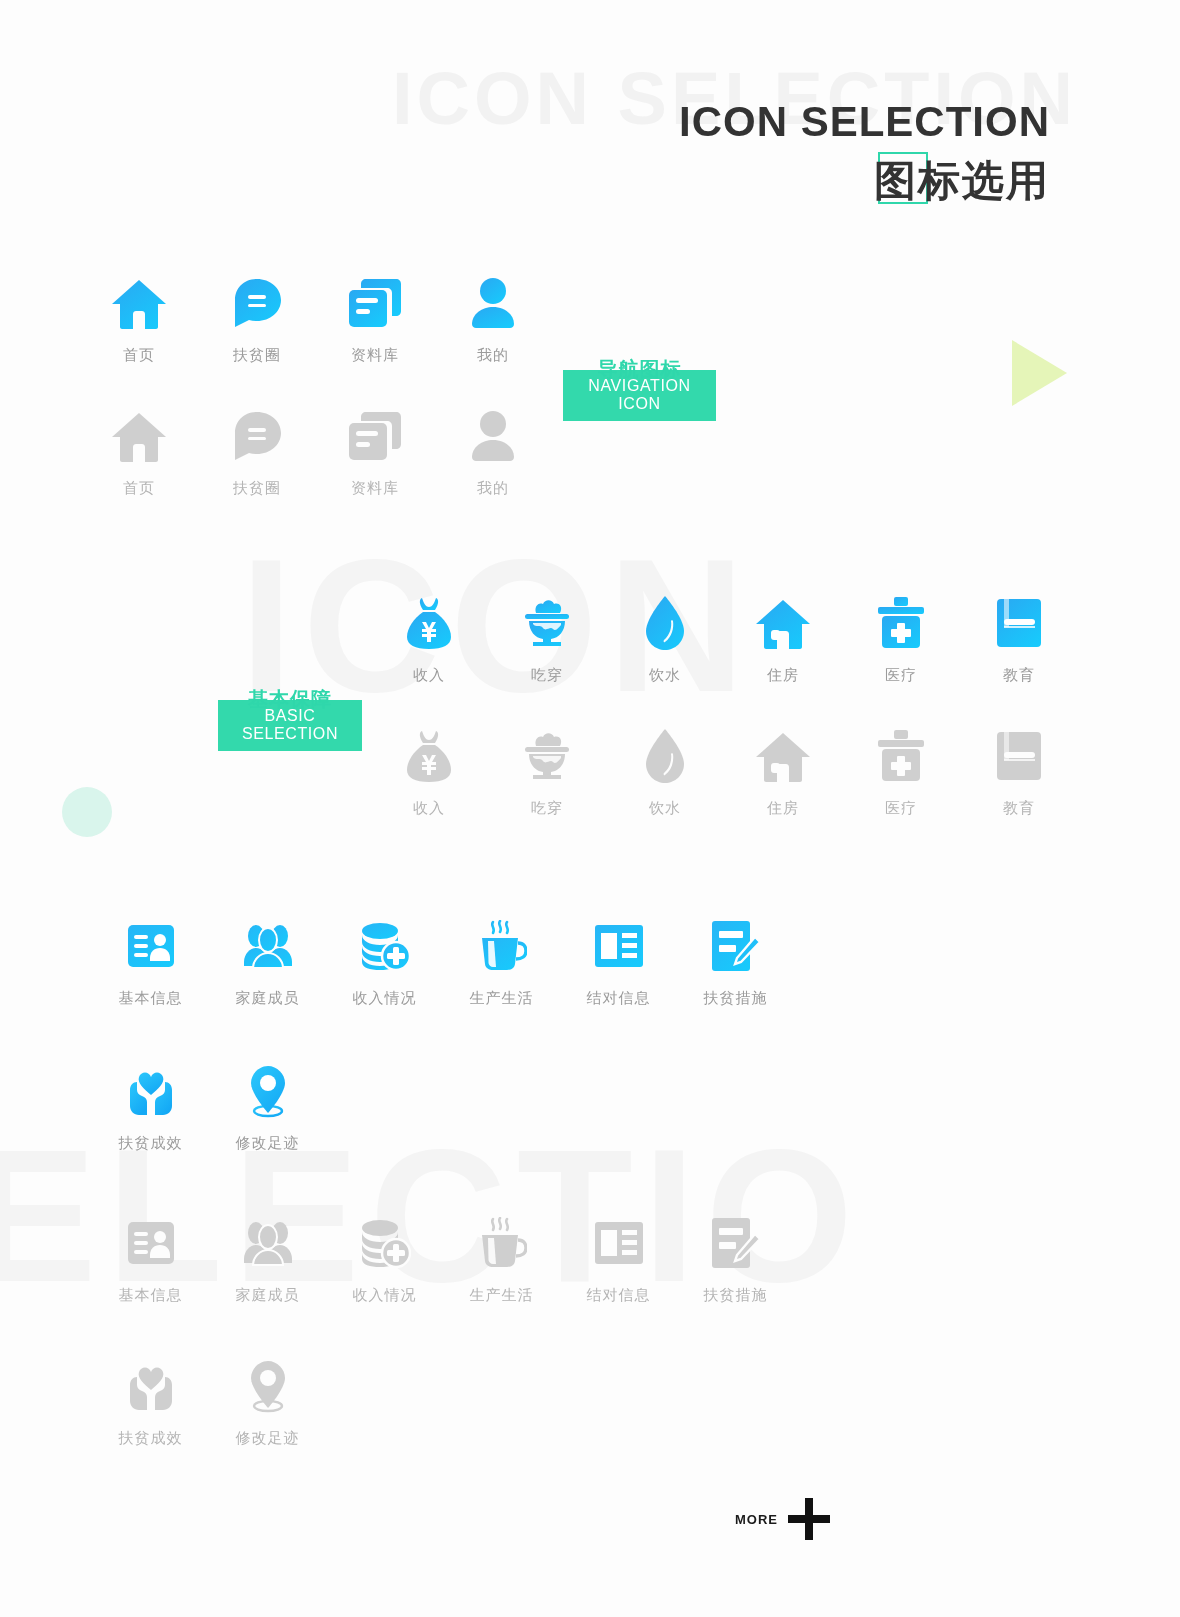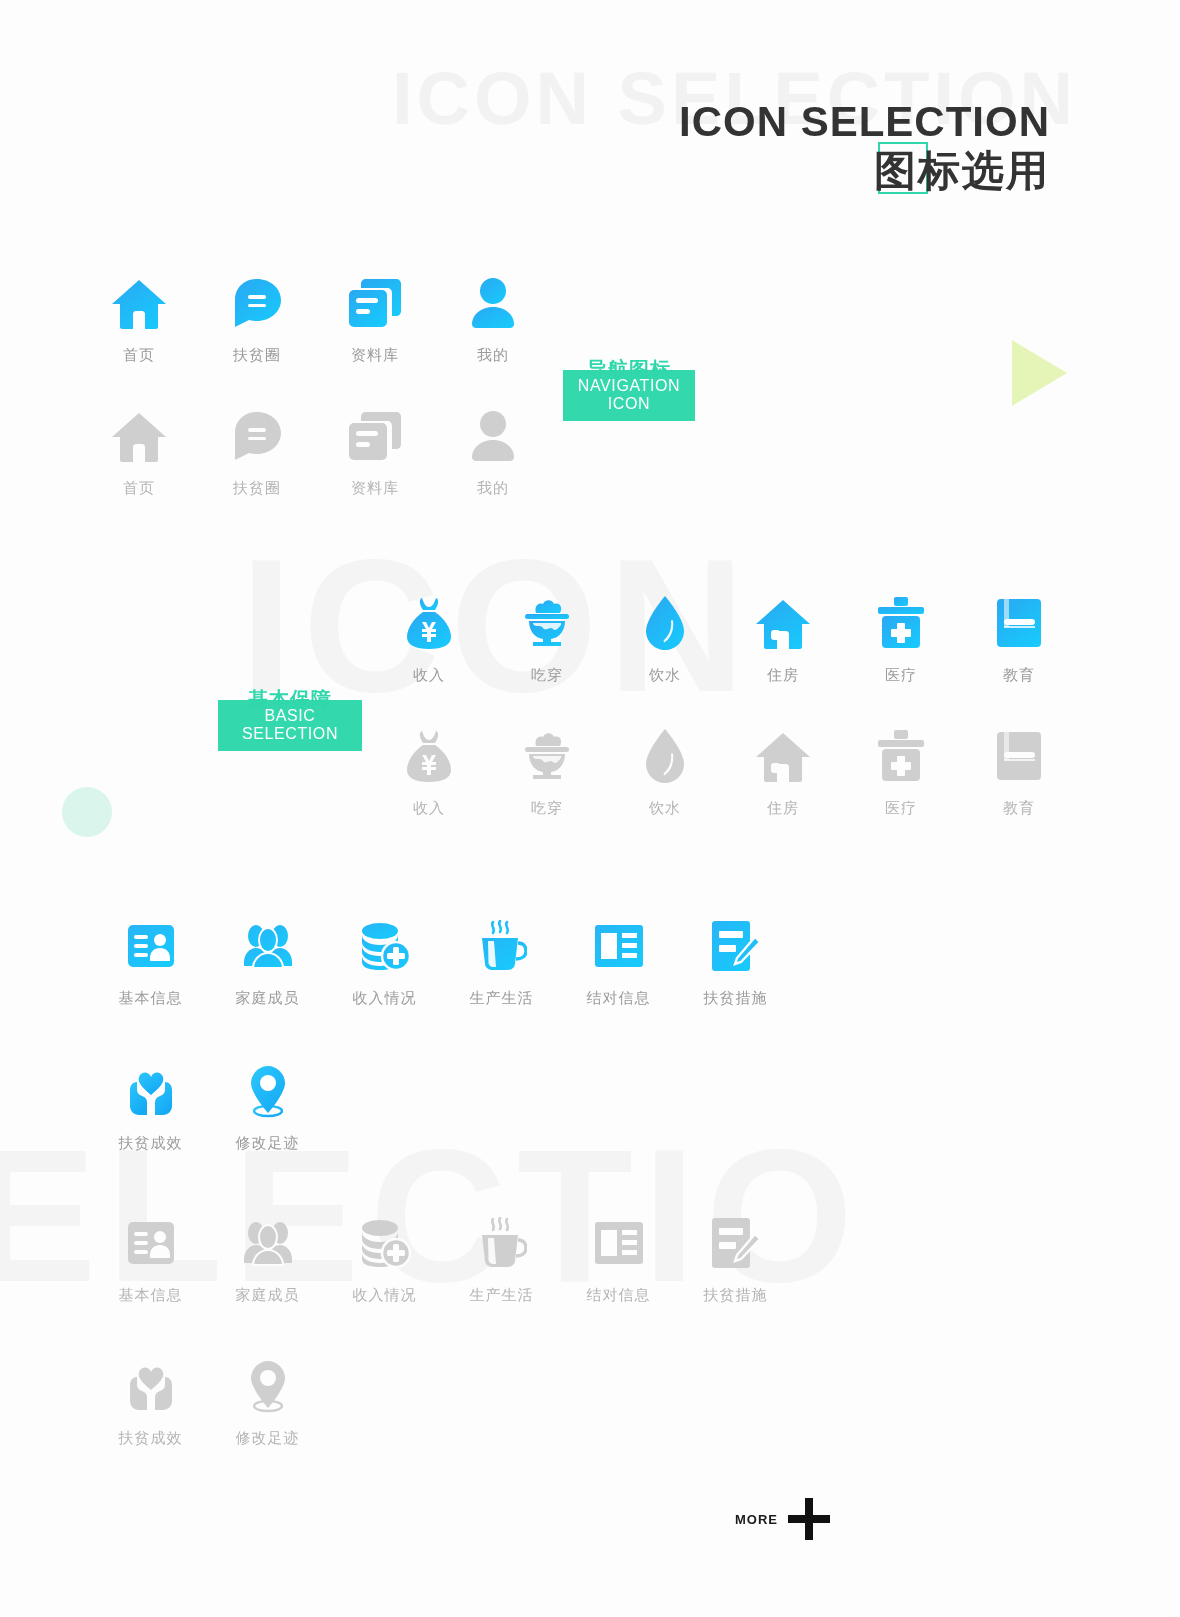--- a/index.html
+++ b/index.html
@@ -24,21 +24,21 @@
   .wm-top   { top: 62px;  left: 392px; font-size: 74px; letter-spacing: 4px; }
   .wm-icon  { top: 530px; left: 240px; font-size: 190px; letter-spacing: 10px; color:#f4f4f4; }
   .wm-elect { top: 1120px; left: -30px; font-size: 190px; letter-spacing: 10px; color:#f4f4f4; }
 
   
   .header { position: absolute; right: 130px; top: 100px; text-align: right; }
   .header-en {
     font-size: 42px; font-weight: 800; color: #333; letter-spacing: 1px;
     line-height: 1.05;
   }
-  .header-cn-wrap { position: relative; display:inline-block; margin-top: 4px; padding-left: 12px;}
+  .header-cn-wrap { position: relative; display:inline-block; margin-top: 14px; padding-left: 12px;}
   .header-box {
     position: absolute; left: 16px; top: -6px; width: 50px; height: 52px;
     border: 2px solid #2fd7ab; background: transparent;
   }
   .header-cn {
     position: relative;
     font-size: 42px; font-weight: 700; color: #333; letter-spacing: 2px;
     line-height: 1.1;
   }
 
@@ -109,21 +109,21 @@
     <div class="header-en">ICON SELECTION</div>
     <div class="header-cn-wrap">
       <div class="header-box"></div>
       <div class="header-cn">图标选用</div>
     </div>
   </div>
 
   <div class="tri"></div>
   <div class="circ"></div>
 
-  <div class="sec" style="left:563px; top:358px; width:132px;">
+  <div class="sec" style="left:563px; top:358px; width:153px;">
     <div class="sec-cn">导航图标</div>
     <div class="sec-en">NAVIGATION ICON</div>
   </div>
 
   <div class="grid" style="left:80px; top:272px;">
     <div class="cell" style="width:118px;">
       <div class="icon-box">
         <svg width="56" height="52" viewBox="0 0 56 52">
           <defs>
               <linearGradient id="gb1" x1="0" y1="0" x2="0.8" y2="1">

